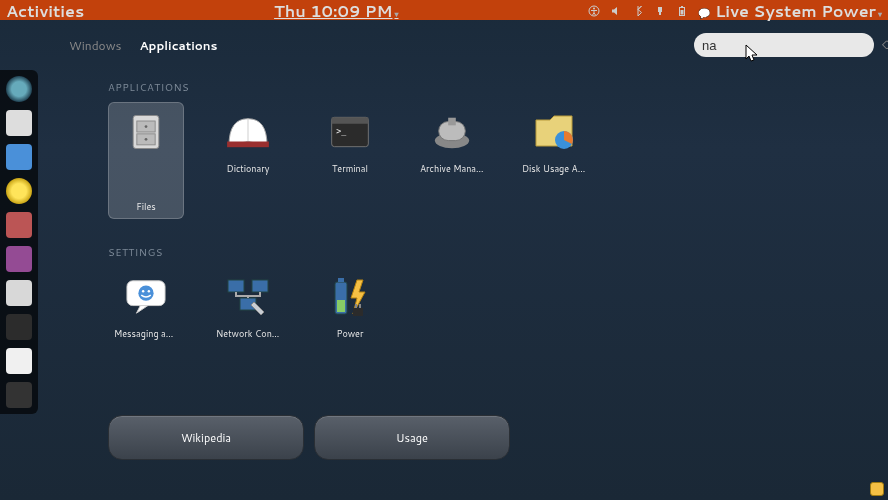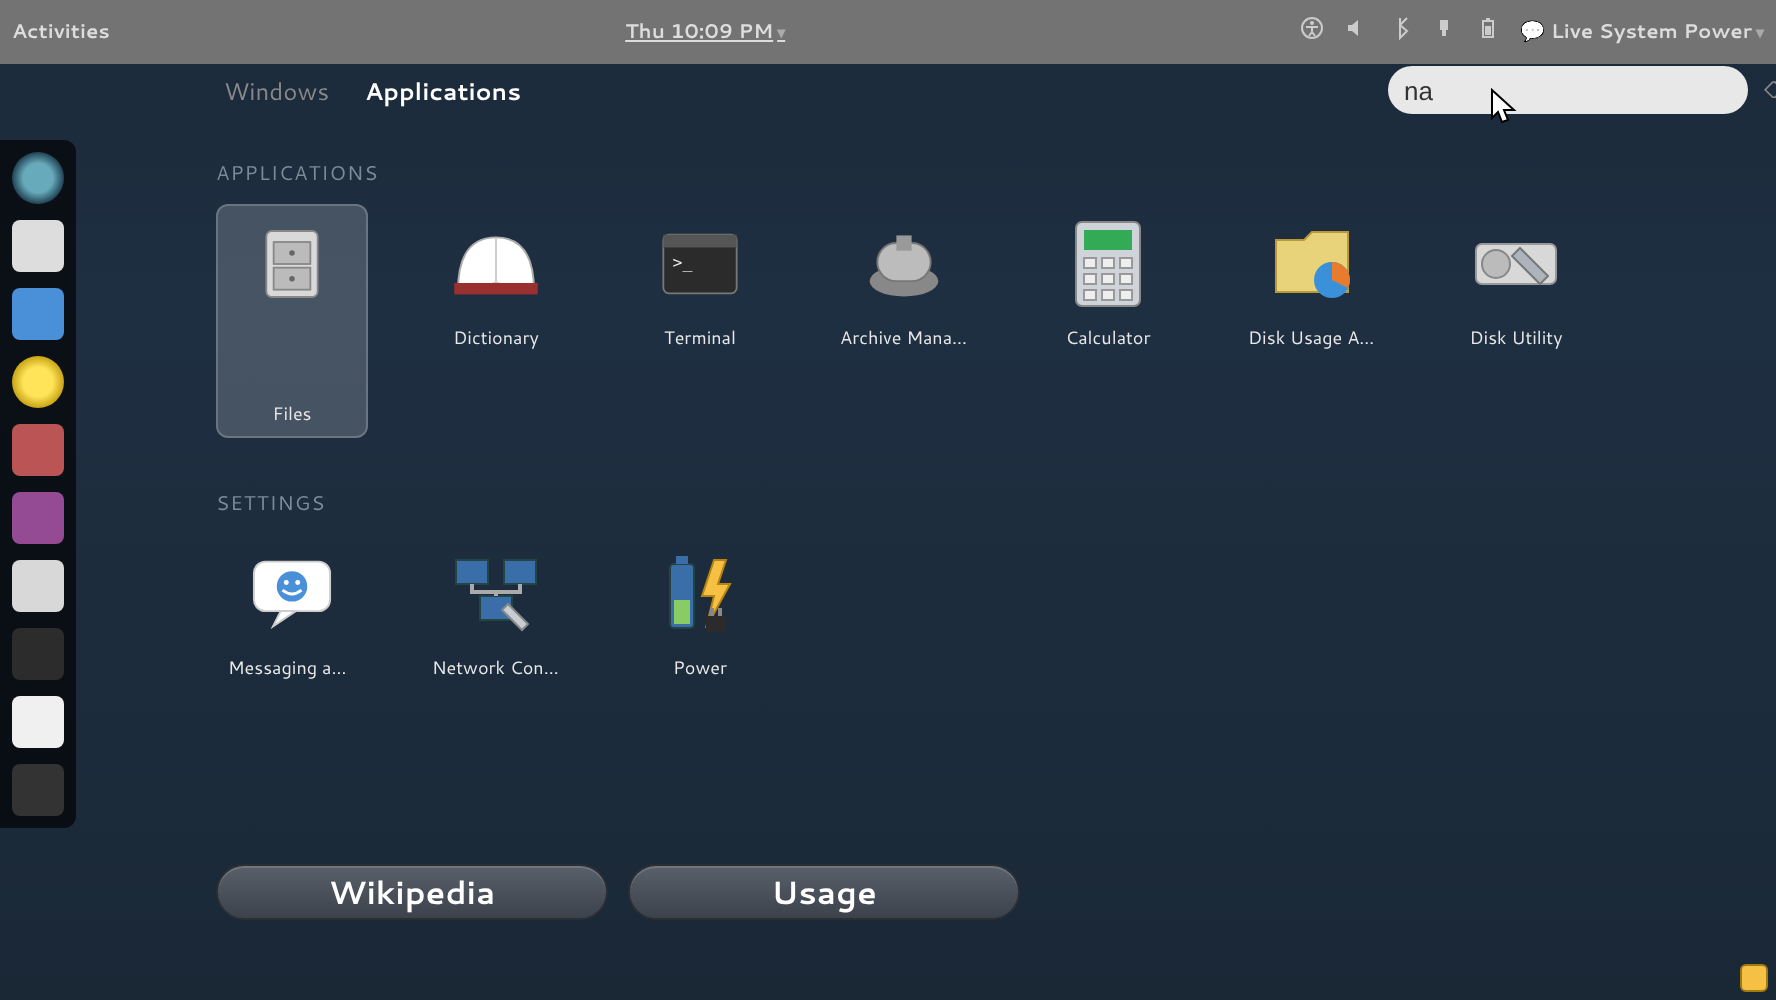--- a/index.html
+++ b/index.html
@@ -7,27 +7,27 @@
     width: 888px;
     height: 500px;
     background: linear-gradient(to bottom, #1a2a3a 0%, #1f2f42 30%, #1a2836 100%);
     font-family: "Cantarell", "Helvetica Neue", sans-serif;
     color: #eee;
     overflow: hidden;
     position: relative;
   }
   .topbar {
     height: 20px;
-    background: #737373;
+    background: #c2410c;
     display: flex;
     align-items: center;
-    font-size: 10px;
+    font-size: 16px;
     font-weight: bold;
     color: #ddd;
-    padding: 16px 6px;
+    padding: 4px 6px;
   }
   .topbar .left { flex: 0 0 auto; }
   .topbar .center { flex: 1; text-align: center; text-decoration: underline; }
   .topbar .right { flex: 0 0 auto; display: flex; align-items: center; gap: 10px; }
   .topbar .right svg { fill: #ccc; }
   .chat-icon::before { content: "💬"; font-size: 10px; filter: grayscale(1) brightness(2); }
   .tri-down::after { content: "▾"; font-size: 8px; margin-left:2px; color:#aaa;}
   .dock {
     position: absolute;
     left: 0; top: 70px;
@@ -47,21 +47,21 @@
   .dock .dock-item:nth-child(3){ background:#4a90d9;}
   .dock .dock-item:nth-child(4){ background: radial-gradient(circle,#ffe45a 40%,#caa516 70%); border-radius:50%;}
   .dock .dock-item:nth-child(5){ background:#b55;}
   .dock .dock-item:nth-child(6){ background:#944b94;}
   .dock .dock-item:nth-child(7){ background:#d8d8d8;}
   .dock .dock-item:nth-child(8){ background:#2c2c2c;}
   .dock .dock-item:nth-child(9){ background:#f0f0f0;}
   .dock .dock-item:nth-child(10){ background:#333;}
   .header-row {
     position: absolute; top: 30px; left: 0; right: 0; height: 30px;
-    display: flex; align-items: center; padding-left: 112px; padding-right: 14px;
+    display: flex; align-items: center; padding-left: 69px; padding-right: 14px;
     gap: 18px;
   }
   .view-tab { font-size: 12px; color: #888; cursor: pointer; }
   .view-tab.active { color: #fff; font-weight: bold; }
   .search-wrap { margin-left: auto; }
   .search-box {
     width: 180px; height: 24px; border-radius: 12px; background: #e8e8e8;
     display: flex; align-items: center; padding: 0 8px; gap: 4px;
   }
   .search-box input {
@@ -82,24 +82,24 @@
     padding:6px; border-radius:6px;
   }
   .app.selected { background: rgba(255,255,255,0.18); box-shadow: inset 0 0 0 1px rgba(255,255,255,0.2); gap: 44px;}
   .app .icon-box {
     width: 48px; height: 48px; border-radius: 4px;
     display:flex;align-items:center;justify-content:center;
   }
   .app .lbl { font-size: 9px; color: #e8e8e8; text-align:center; white-space: nowrap; overflow:hidden; text-overflow:ellipsis; width:100%;}
   .pill-row { display:flex; gap:10px; position:absolute; bottom:20px; left:0;}
   .pill {
-    width: 196px; height: 28px; border-radius: 14px;
+    width: 196px; height: 45px; border-radius: 14px;
     background: linear-gradient(#59606a,#3b424b);
     border:1px solid #2a2f35;
-    color:#fff; font-size:16px; font-weight:bold;
+    color:#fff; font-size:11px; font-weight:normal;
     display:flex; align-items:center; justify-content:center; cursor:pointer;
     box-shadow: inset 0 1px rgba(255,255,255,0.15);
   }
   .corner-badge{position:absolute;right:4px;bottom:4px;width:14px;height:14px;background:#f5c044;border-radius:3px;border:1px solid #a07a10;}
   .cursor-ptr{position:absolute; top:44px; left:745px; pointer-events:none;}
 </style>
 </head>
 <body>
 
 <div class="topbar">
@@ -217,62 +217,32 @@
       <div class="icon-box">
         <svg width="46" height="40" viewBox="0 0 48 42">
             <ellipse cx="24" cy="30" rx="18" ry="8" fill="#888"></ellipse>
             <rect x="10" y="10" width="28" height="20" rx="10" fill="#bcbcbc" stroke="#777"></rect>
             <rect x="20" y="6" width="8" height="8" fill="#999"></rect>
           </svg>
       </div>
       <span class="lbl">Archive Manager</span>
     </div>
 
-    <div class="app">
-      <div class="icon-box">
-        <svg width="36" height="46" viewBox="0 0 36 46">
-            <rect x="2" y="2" width="32" height="42" rx="3" fill="#cfd4da" stroke="#888"></rect>
-            <rect x="6" y="6" width="24" height="10" fill="#3a5"></rect>
-            <g fill="#eee" stroke="#999">
-              <rect x="6" y="20" width="6" height="5"></rect>
-              <rect x="15" y="20" width="6" height="5"></rect>
-              <rect x="24" y="20" width="6" height="5"></rect>
-              <rect x="6" y="28" width="6" height="5"></rect>
-              <rect x="15" y="28" width="6" height="5"></rect>
-              <rect x="24" y="28" width="6" height="5"></rect>
-              <rect x="6" y="36" width="6" height="5"></rect>
-              <rect x="15" y="36" width="6" height="5"></rect>
-              <rect x="24" y="36" width="6" height="5"></rect>
-            </g>
-          </svg>
-      </div>
-      <span class="lbl">Calculator</span>
-    </div>
 
     <div class="app">
       <div class="icon-box">
         <svg width="48" height="44" viewBox="0 0 48 44">
             <path d="M6 10 h14 l4 -4 h18 v30 h-36z" fill="#e8d27a" stroke="#b89a3a"></path>
             <circle cx="34" cy="30" r="9" fill="#3a90d9"></circle>
             <path d="M34 30 L34 21 A9 9 0 0 1 42 34 z" fill="#e87b2e"></path>
           </svg>
       </div>
       <span class="lbl">Disk Usage Analyzer</span>
     </div>
 
-    <div class="app">
-      <div class="icon-box">
-        <svg width="48" height="36" viewBox="0 0 48 36">
-            <rect x="4" y="8" width="40" height="20" rx="3" fill="#d8d8d8" stroke="#999"></rect>
-            <circle cx="14" cy="18" r="7" fill="#bbb" stroke="#888"></circle>
-            <path d="M26 10 l14 14 l-4 4 l-14 -14z" fill="#aeb4bb" stroke="#777"></path>
-          </svg>
-      </div>
-      <span class="lbl">Disk Utility</span>
-    </div>
   </div>
 
   <div class="section-label">SETTINGS</div>
   <div class="grid">
 
     <div class="app">
       <div class="icon-box">
         <svg width="46" height="40" viewBox="0 0 48 42">
             <rect x="4" y="4" width="40" height="26" rx="6" fill="#fff" stroke="#ccc"></rect>
             <path d="M18 30 l-4 8 l12 -8z" fill="#fff" stroke="#ccc"></path>

